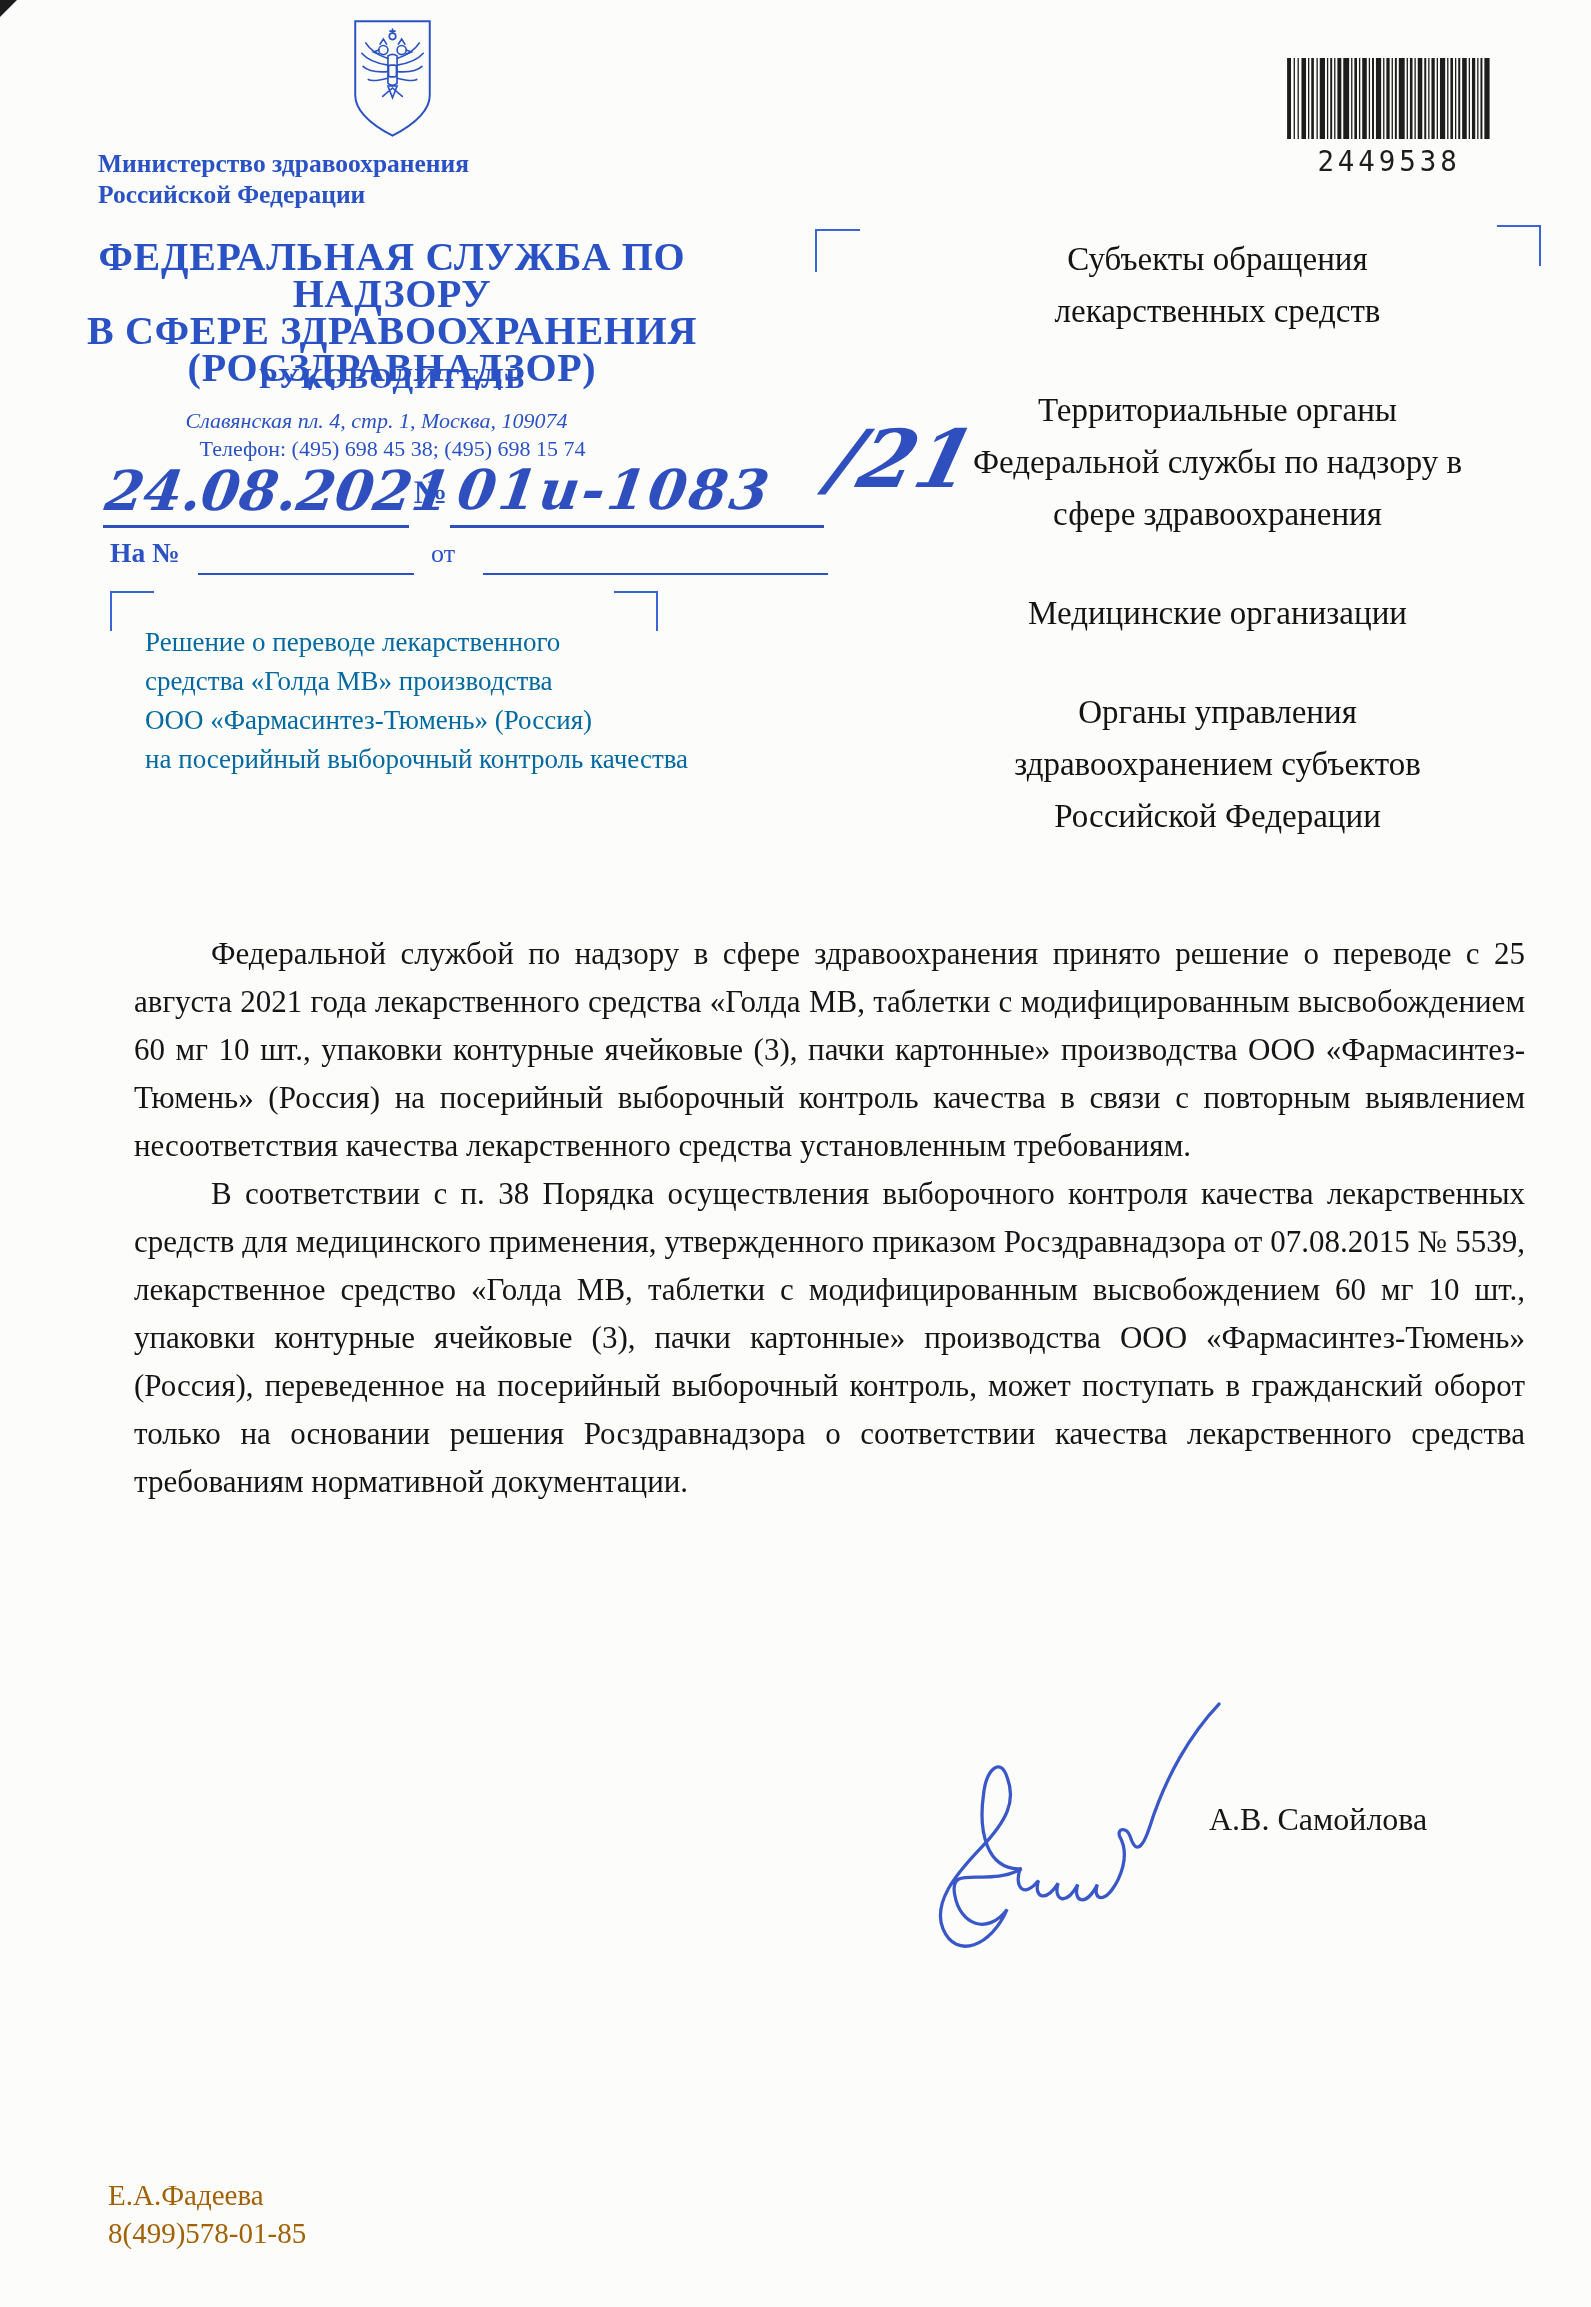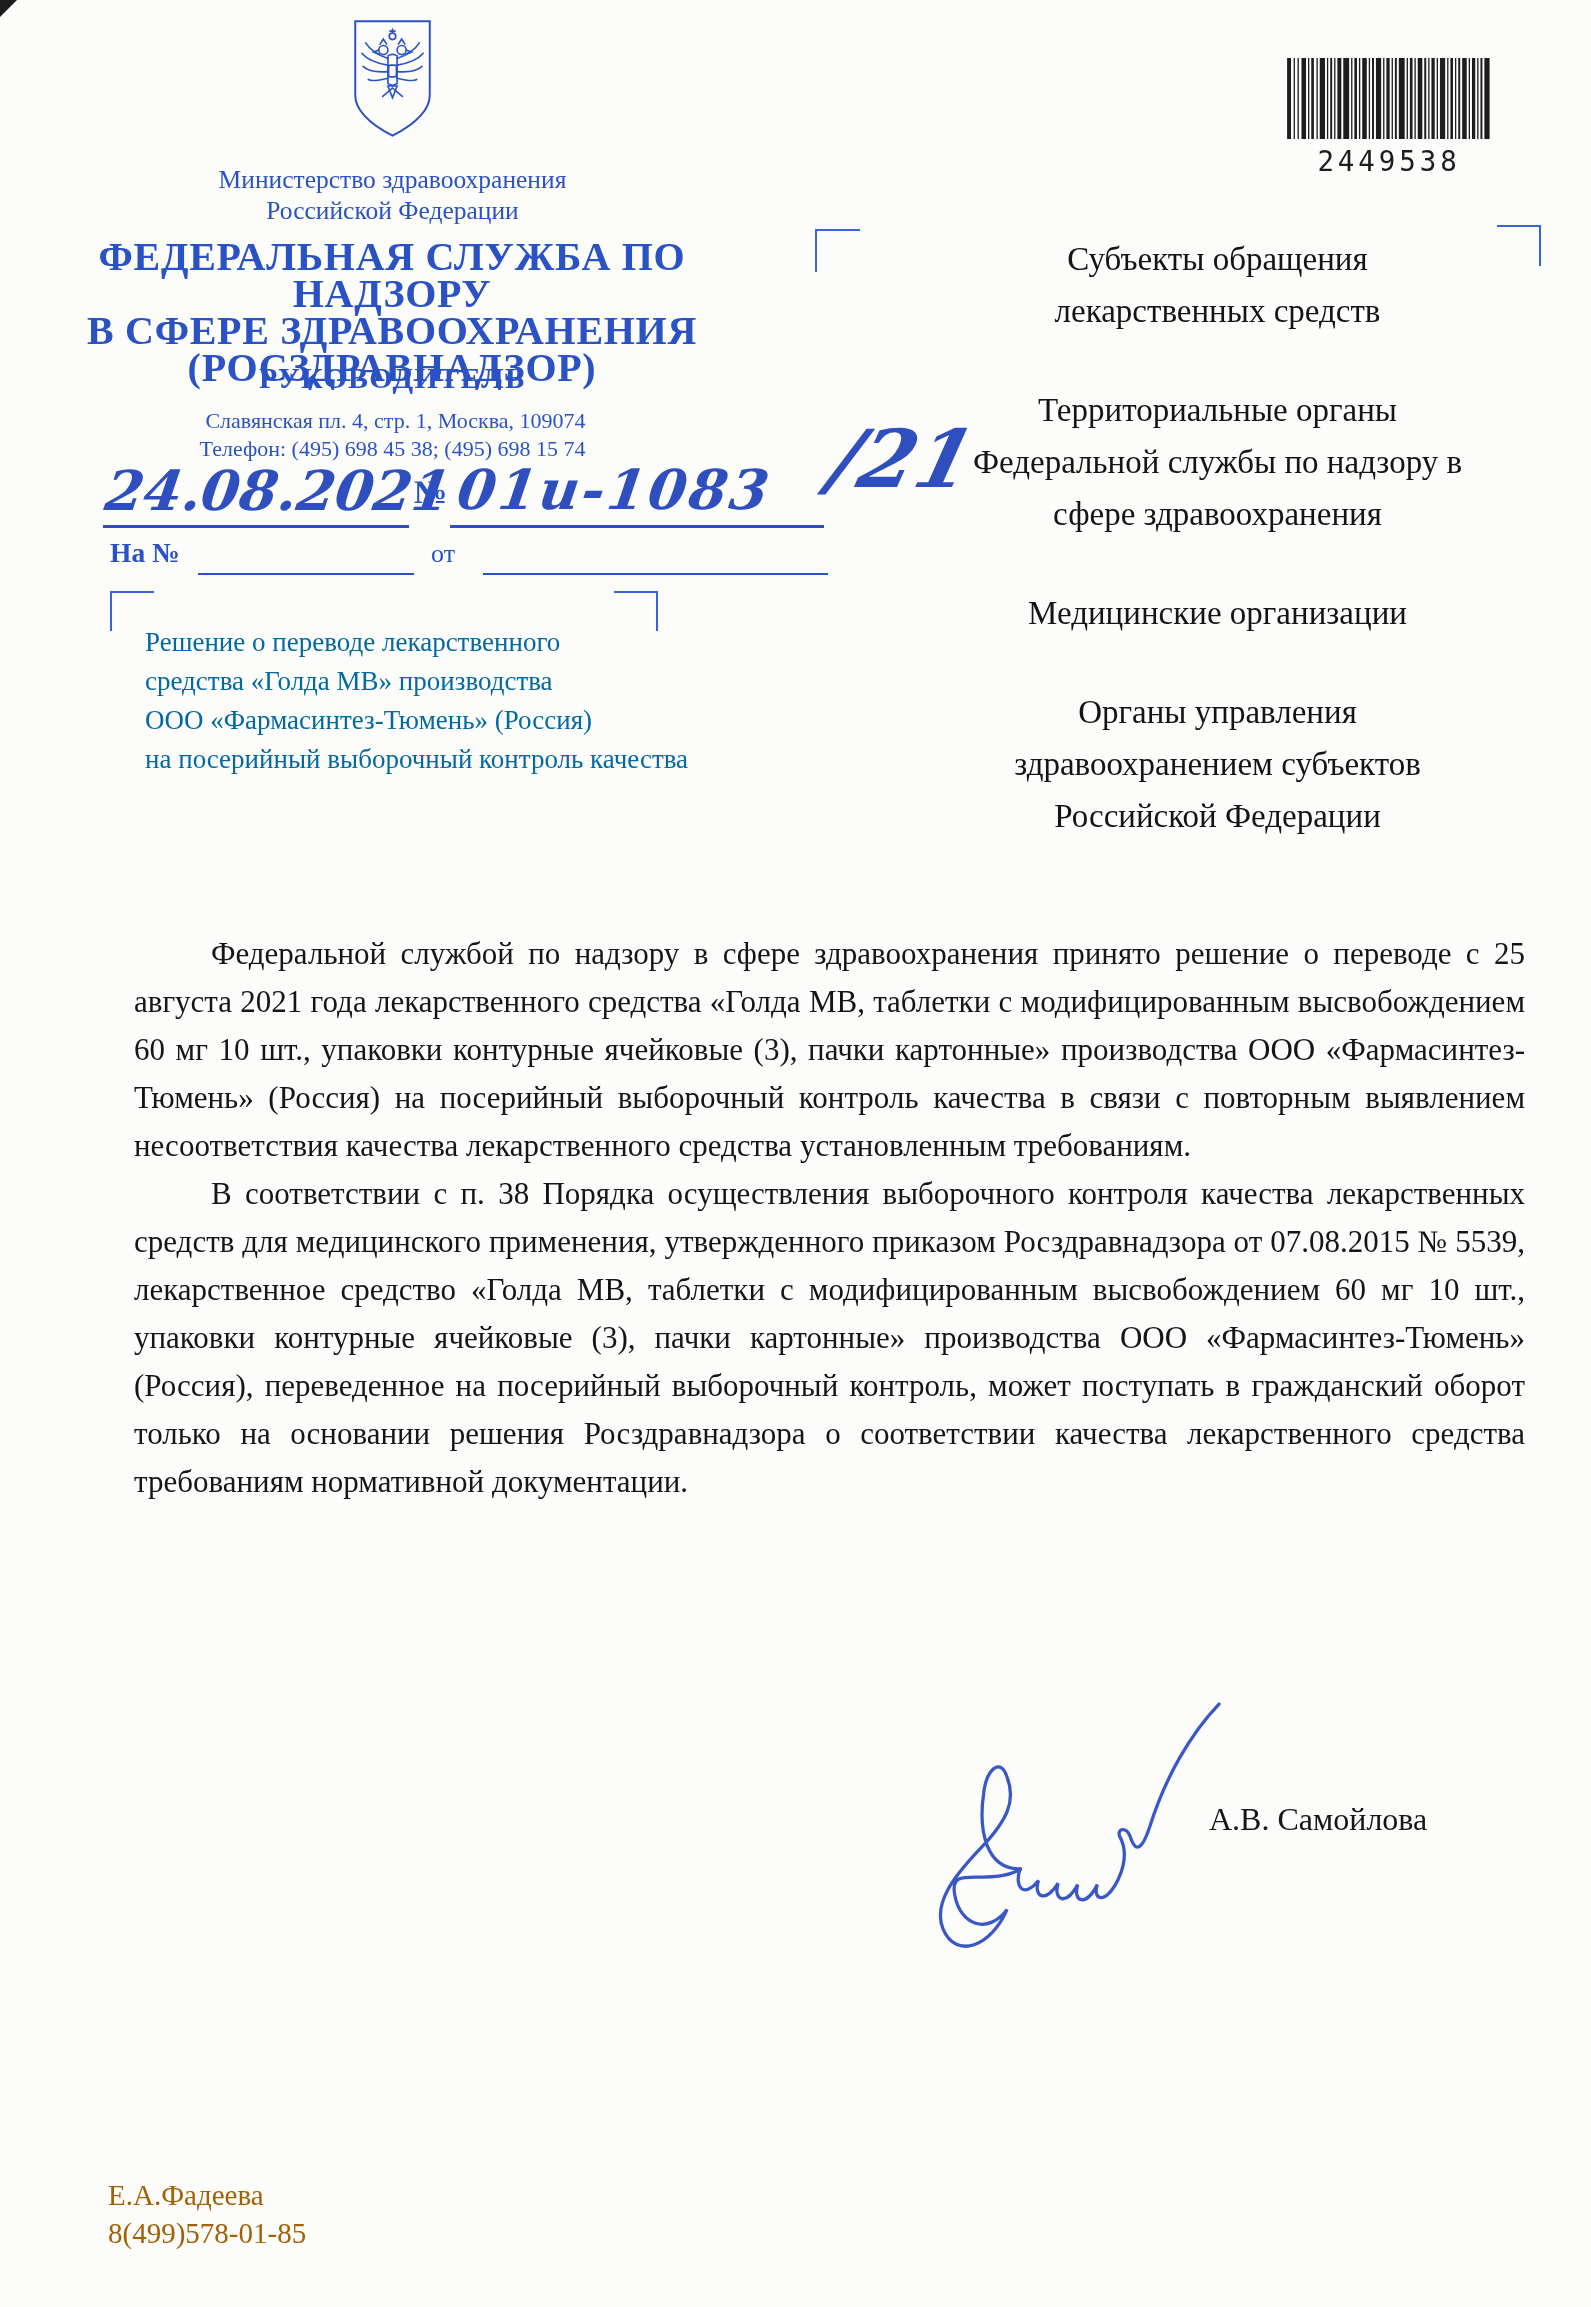--- a/index.html
+++ b/index.html
@@ -15,27 +15,27 @@
   .abs { position:absolute; }
   .pre { white-space:pre-line; }
   .blue { color:#2a52c4; }
 
   
   .corner-artifact { left:0; top:0; width:0; height:0;
     border-top:17px solid #1c1c1c; border-right:17px solid transparent; }
 
   
   .emblem { left:350px; top:17px; width:85px; height:123px; }
-  .ministry { left:98px; top:164px; width:589px; text-align:center;
-    font-weight:normal; font-size:25.5px; line-height:31px; }
+  .ministry { left:98px; top:148px; width:589px; 
+    font-weight:bold; font-size:25.5px; line-height:31px; }
   .service  { left:65px; top:238px; width:654px; text-align:center;
     font-weight:bold; font-size:40px; line-height:37px; letter-spacing:0.7px; }
   .position { left:98px; top:361px; width:589px; text-align:center;
     font-weight:bold; font-size:30px; letter-spacing:1.3px; }
-  .address  { left:101px; top:408px; width:589px; text-align:center; font-size:22px; }
+  .address  { left:82px; top:408px; width:589px; text-align:center; font-size:22px;font-style:italic; }
   .phone    { left:98px; top:436px; width:589px; text-align:center; font-size:22px; }
 
   
   .hand { font-family:"DejaVu Serif", serif; font-style:italic; font-weight:bold;
     color:#2f4fbe; }
   .hw-date   { left:106px; top:458px; font-size:55px; transform:skewX(-8deg); }
   .date-underline { left:103px; top:525px; width:306px; height:2.6px; background:#2f4fbe; }
   .num-sign  { left:414px; top:474px; font-size:33px; font-weight:bold; }
   .hw-number { left:458px; top:457px; font-size:55px; transform:skewX(-8deg); letter-spacing:2.6px; }
   .number-underline { left:450px; top:525px; width:374px; height:2.6px; background:#2f4fbe; }

